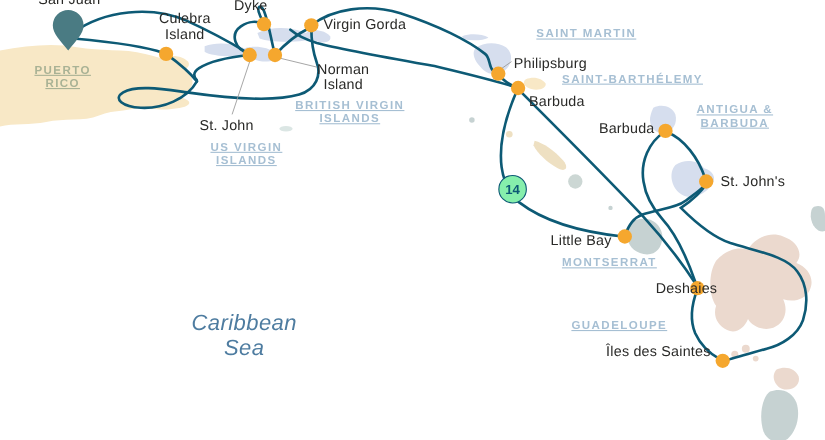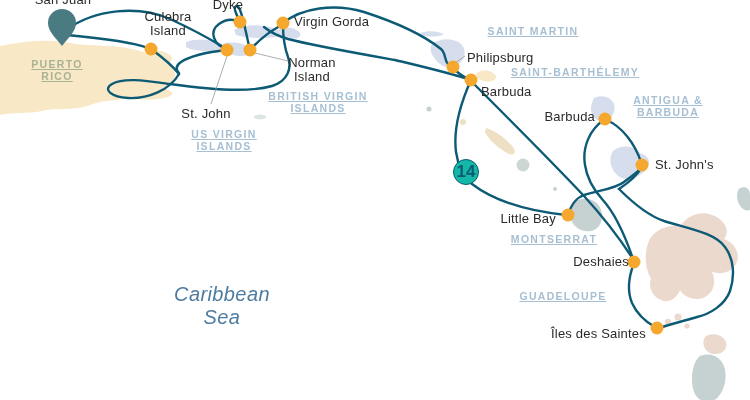--- a/index.html
+++ b/index.html
@@ -18,23 +18,23 @@
     position:absolute;font-size:10.5px;font-weight:bold;letter-spacing:1.3px;
     color:#a6bfd3;white-space:pre-line;line-height:1.15;text-align:center;text-decoration:underline;
   }
   .region.pr{color:#a9b295;}
   .sea{
     position:absolute;font-style:italic;font-size:20px;color:#4e7ca0;
     letter-spacing:.4px;text-align:center;
   }
   .badge{
     position:absolute;left:453px;top:159px;width:26px;height:26px;
-    border:1.7px solid #0d5a75;border-radius:50%;background:#14b8a6;
+    border:1.7px solid #0d5a75;border-radius:50%;background:#86efac;
     box-sizing:border-box;display:flex;align-items:center;justify-content:center;
-    font-size:17px;font-weight:bold;color:#0d5a75;
+    font-size:12px;font-weight:bold;color:#0d5a75;
   }
 </style>
 </head>
 <body>
 
 <svg id="map" viewBox="0 0 750 400">
 
   <g>
     <path fill="#f8e8c6" d="M 0,46 C 25,41 50,39 70,43 C 92,47 112,44 132,49 C 150,53 165,59 172,67 C 177,73 176,80 168,85 C 158,92 146,89 134,95 C 120,102 104,99 90,105 C 76,111 58,107 42,111 C 28,114 12,112 0,115 Z"></path>
     <path fill="#f8e8c6" d="M 116,87 C 128,83 148,84 163,88 C 173,91 175,94 168,97 C 154,101 132,100 120,96 C 112,93 110,89 116,87 Z"></path>
@@ -117,22 +117,22 @@
 <div class="lbl c" style="left:206px;top:-2px;width:44px;">Dyke</div>
 <div class="lbl" style="left:294px;top:15px;">Virgin Gorda</div>
 <div class="lbl c" style="left:176px;top:107px;width:60px;">St. John</div>
 <div class="lbl c" style="left:281px;top:56px;width:62px;">Norman
 Island</div>
 <div class="lbl" style="left:467px;top:51px;">Philipsburg</div>
 <div class="lbl" style="left:481px;top:85px;">Barbuda</div>
 <div class="lbl r" style="left:535px;top:110px;width:60px;">Barbuda</div>
 <div class="lbl" style="left:655px;top:158px;">St. John's</div>
 <div class="lbl r" style="left:494px;top:212px;width:62px;">Little Bay</div>
-<div class="lbl r" style="left:567px;top:255px;width:62px;">Deshaies</div>
-<div class="lbl r" style="left:546px;top:327px;width:100px;">Îles des Saintes</div>
+<div class="lbl r" style="left:590px;top:255px;width:62px;">Deshaies</div>
+<div class="lbl r" style="left:546px;top:313px;width:100px;">Îles des Saintes</div>
 
 <div class="region pr" style="left:17px;top:58px;width:80px;">PUERTO
 RICO</div>
 <div class="region" style="left:174px;top:128px;width:100px;">US VIRGIN
 ISLANDS</div>
 <div class="region" style="left:258px;top:90px;width:120px;">BRITISH VIRGIN
 ISLANDS</div>
 <div class="region" style="left:478px;top:25px;width:110px;">SAINT MARTIN</div>
 <div class="region" style="left:500px;top:66px;width:150px;">SAINT-BARTHÉLEMY</div>
 <div class="region" style="left:618px;top:94px;width:100px;">ANTIGUA &amp;

